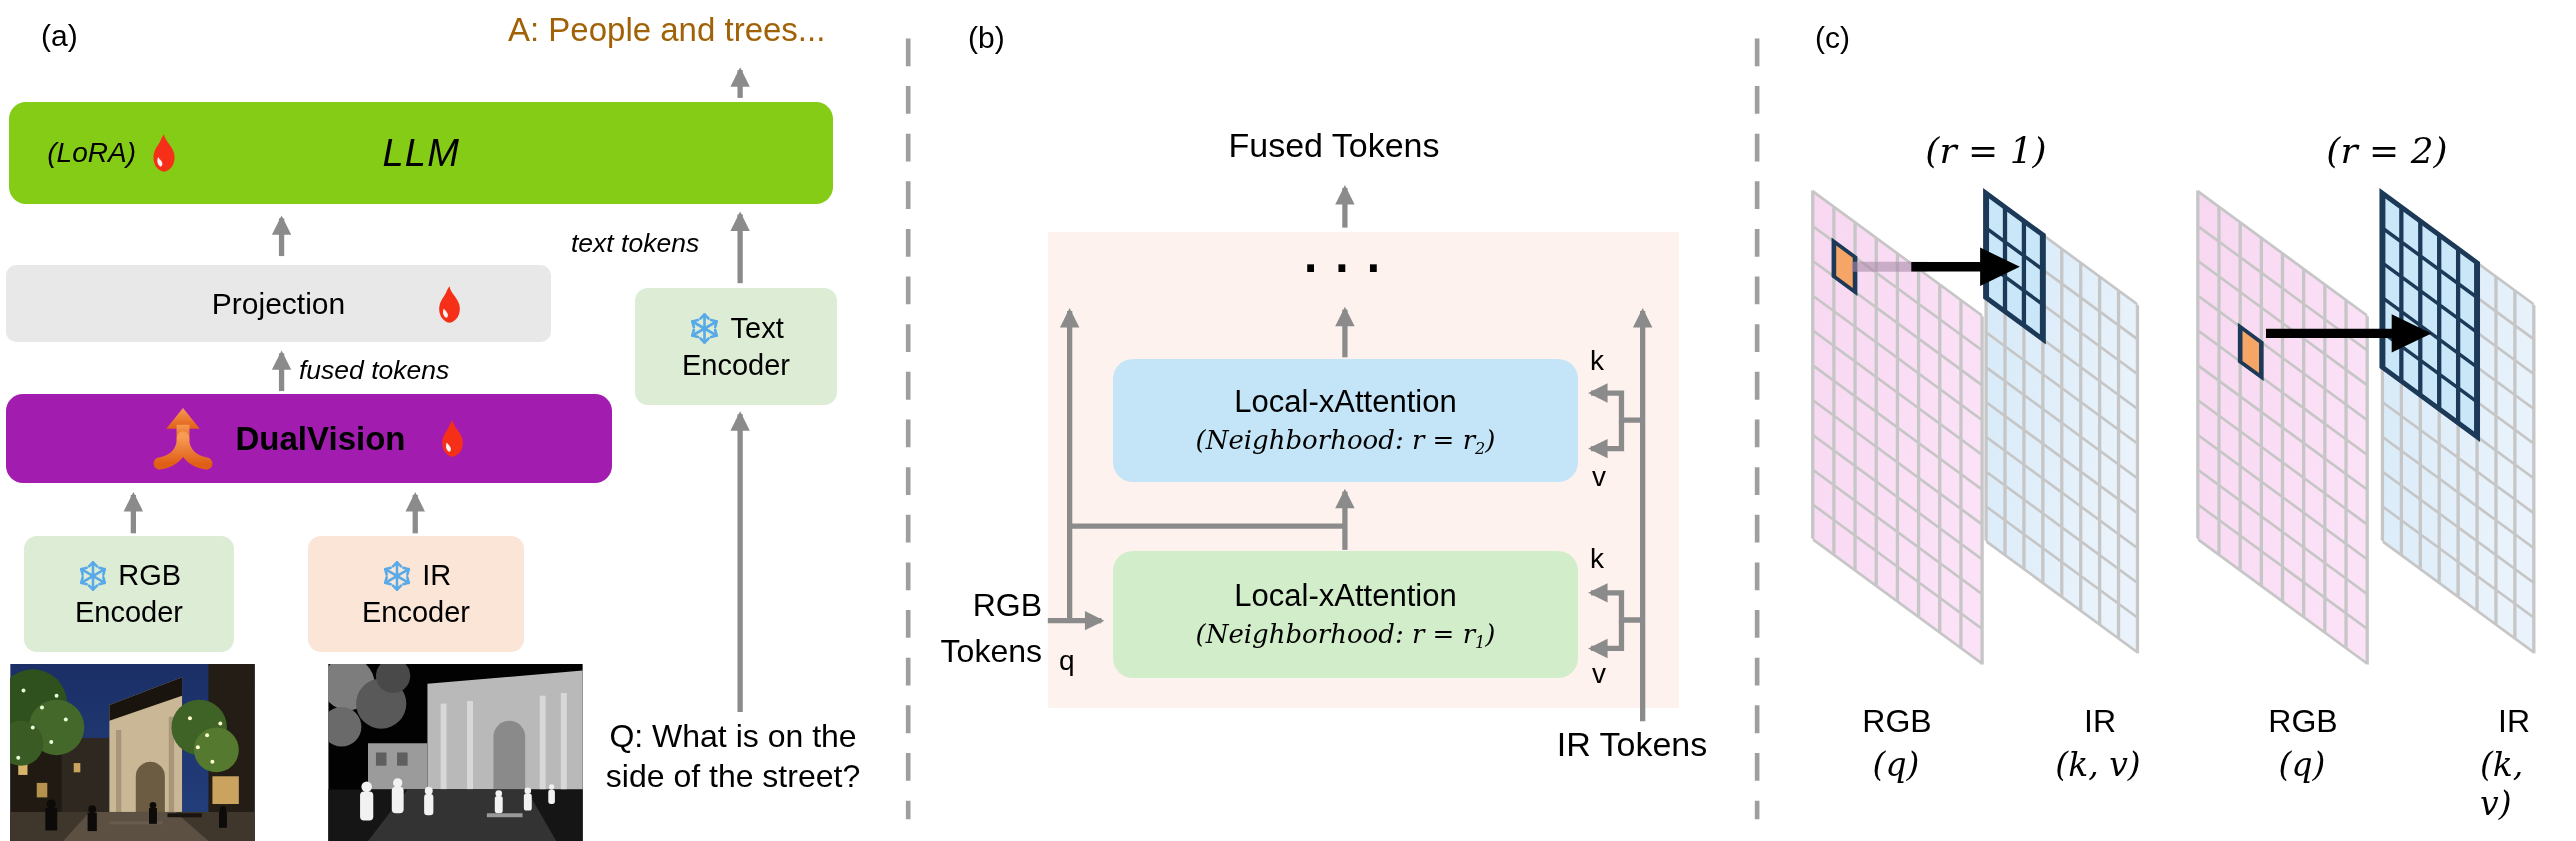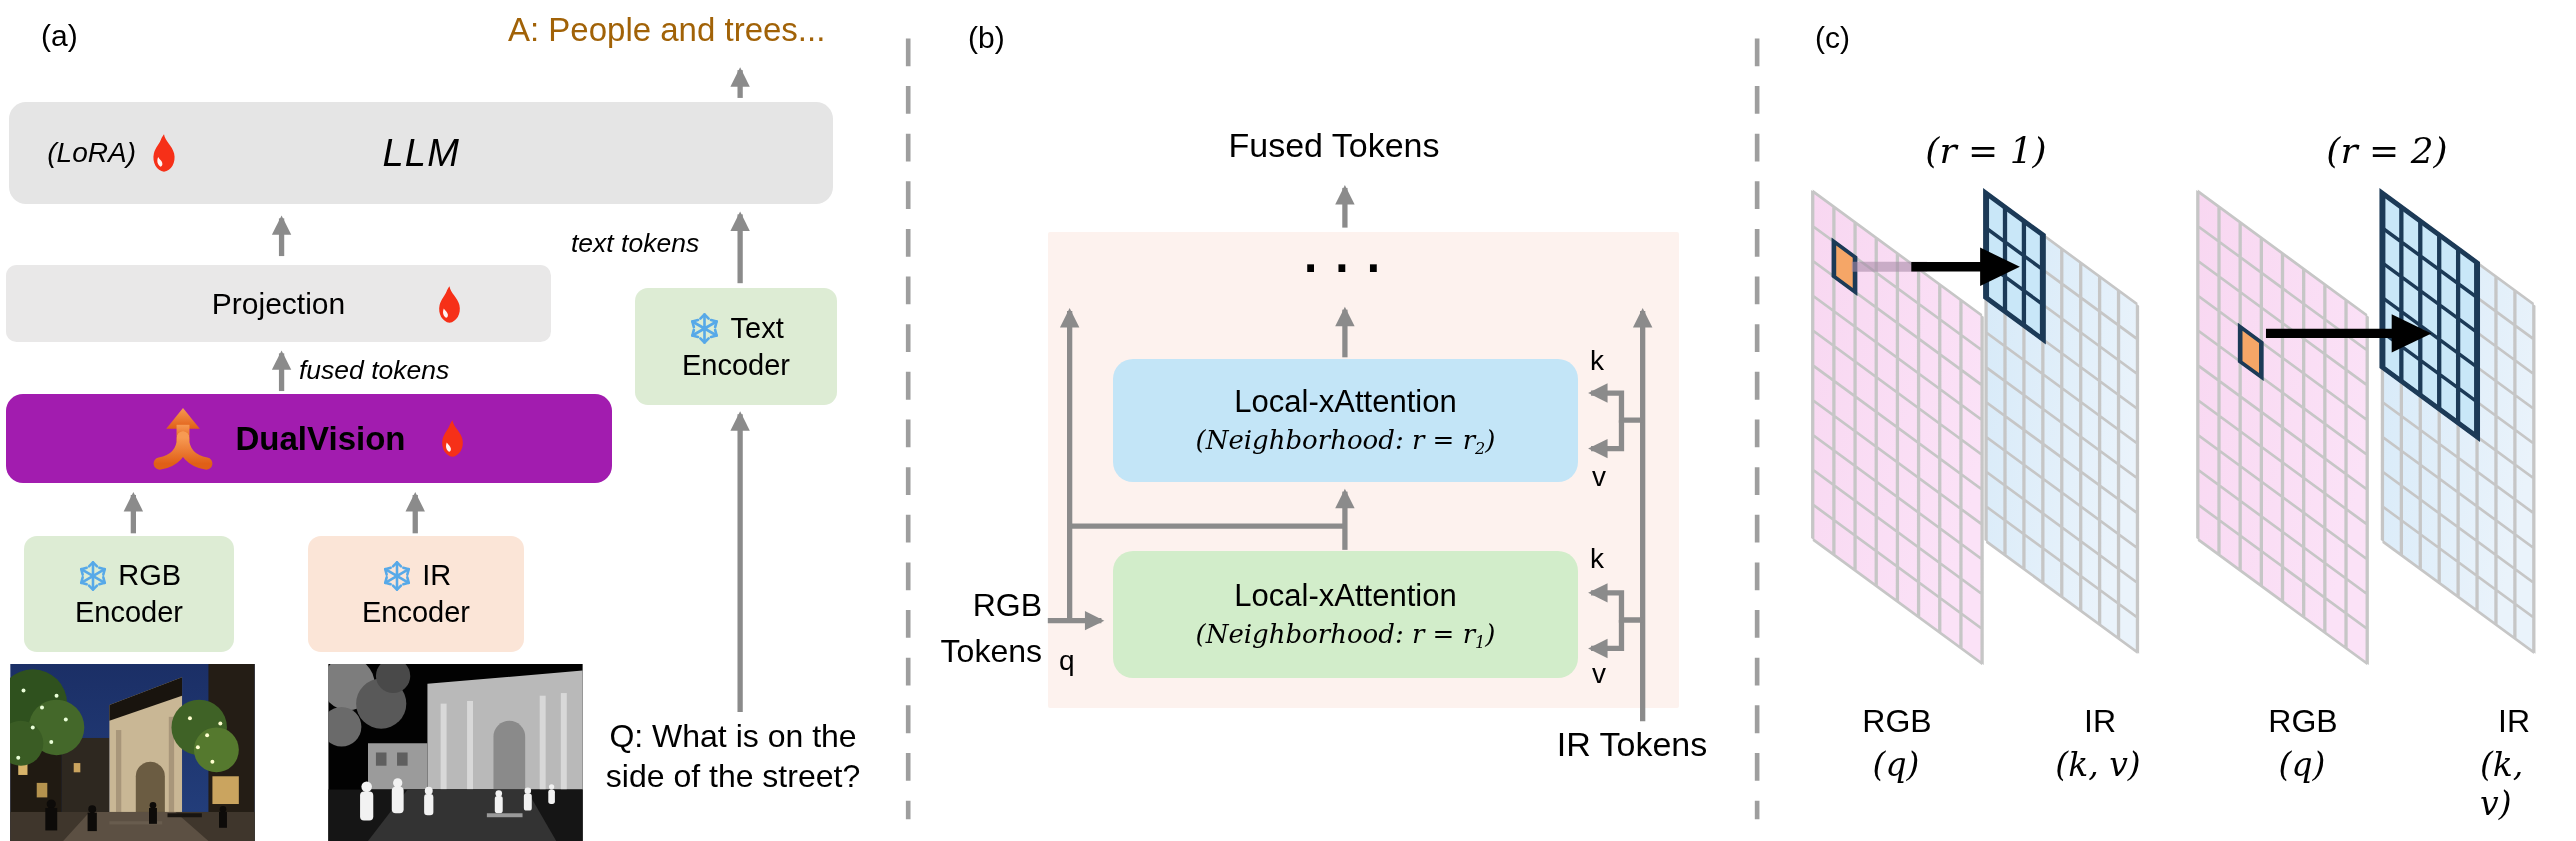--- a/index.html
+++ b/index.html
@@ -3,21 +3,21 @@
 <meta charset="utf-8">
 <style>
   html,body{margin:0;padding:0;background:#fff;}
   #canvas{position:relative;width:2576px;height:841px;background:#fff;overflow:hidden;
           font-family:"Liberation Sans",sans-serif;color:#000;}
   .abs{position:absolute;box-sizing:border-box;}
   .ctr{display:flex;align-items:center;justify-content:center;}
   .panel-label{font-size:30px;color:#000;}
   
   .box{border-radius:17px;}
-  .llm-box{left:9.3px;top:102px;width:824px;height:102px;background:#e5e5e5;}
+  .llm-box{left:9.3px;top:102px;width:824px;height:102px;background:#84cc16;}
   .lora-wrap{left:38px;top:0;height:102px;display:flex;align-items:center;gap:10.6px;}
   .lora-text{font-style:italic;font-size:28px;}
   .llm-text{font-style:italic;font-size:38px;letter-spacing:1.3px;}
   .proj-box{left:6px;top:265px;width:545px;height:77px;background:#e9e8e8;border-radius:10.6px;}
   .proj-text{font-size:30px;}
   .dv-box{left:6px;top:394px;width:606px;height:89px;background:#a21caf;}
   .dv-text{font-size:33px;font-weight:700;}
   .enc-box{border-radius:13px;display:flex;flex-direction:column;align-items:center;justify-content:center;gap:4px;font-size:29px;}
   .enc-row{display:flex;align-items:center;gap:9.3px;}
   .te-box{left:635px;top:288px;width:202px;height:117px;background:#ddecd4;}

